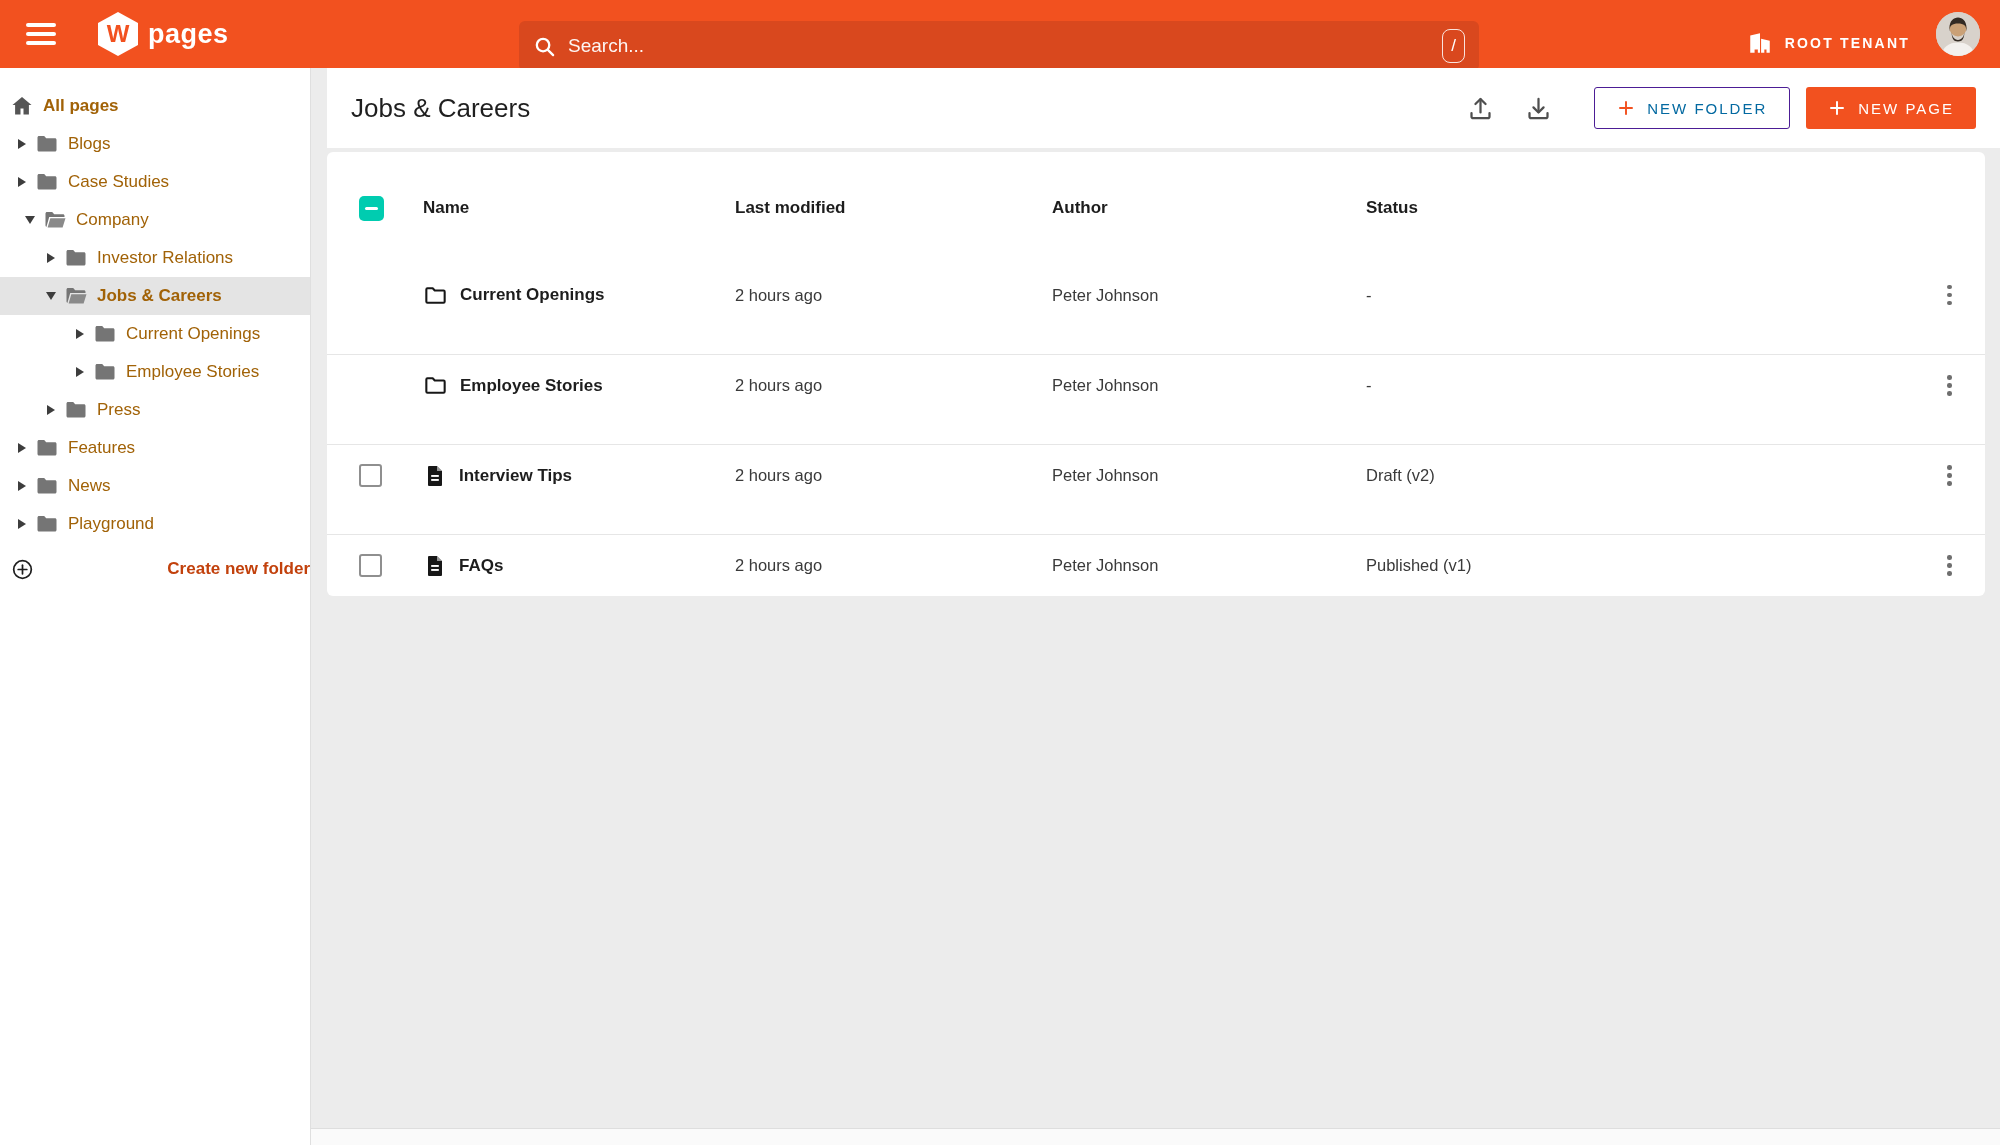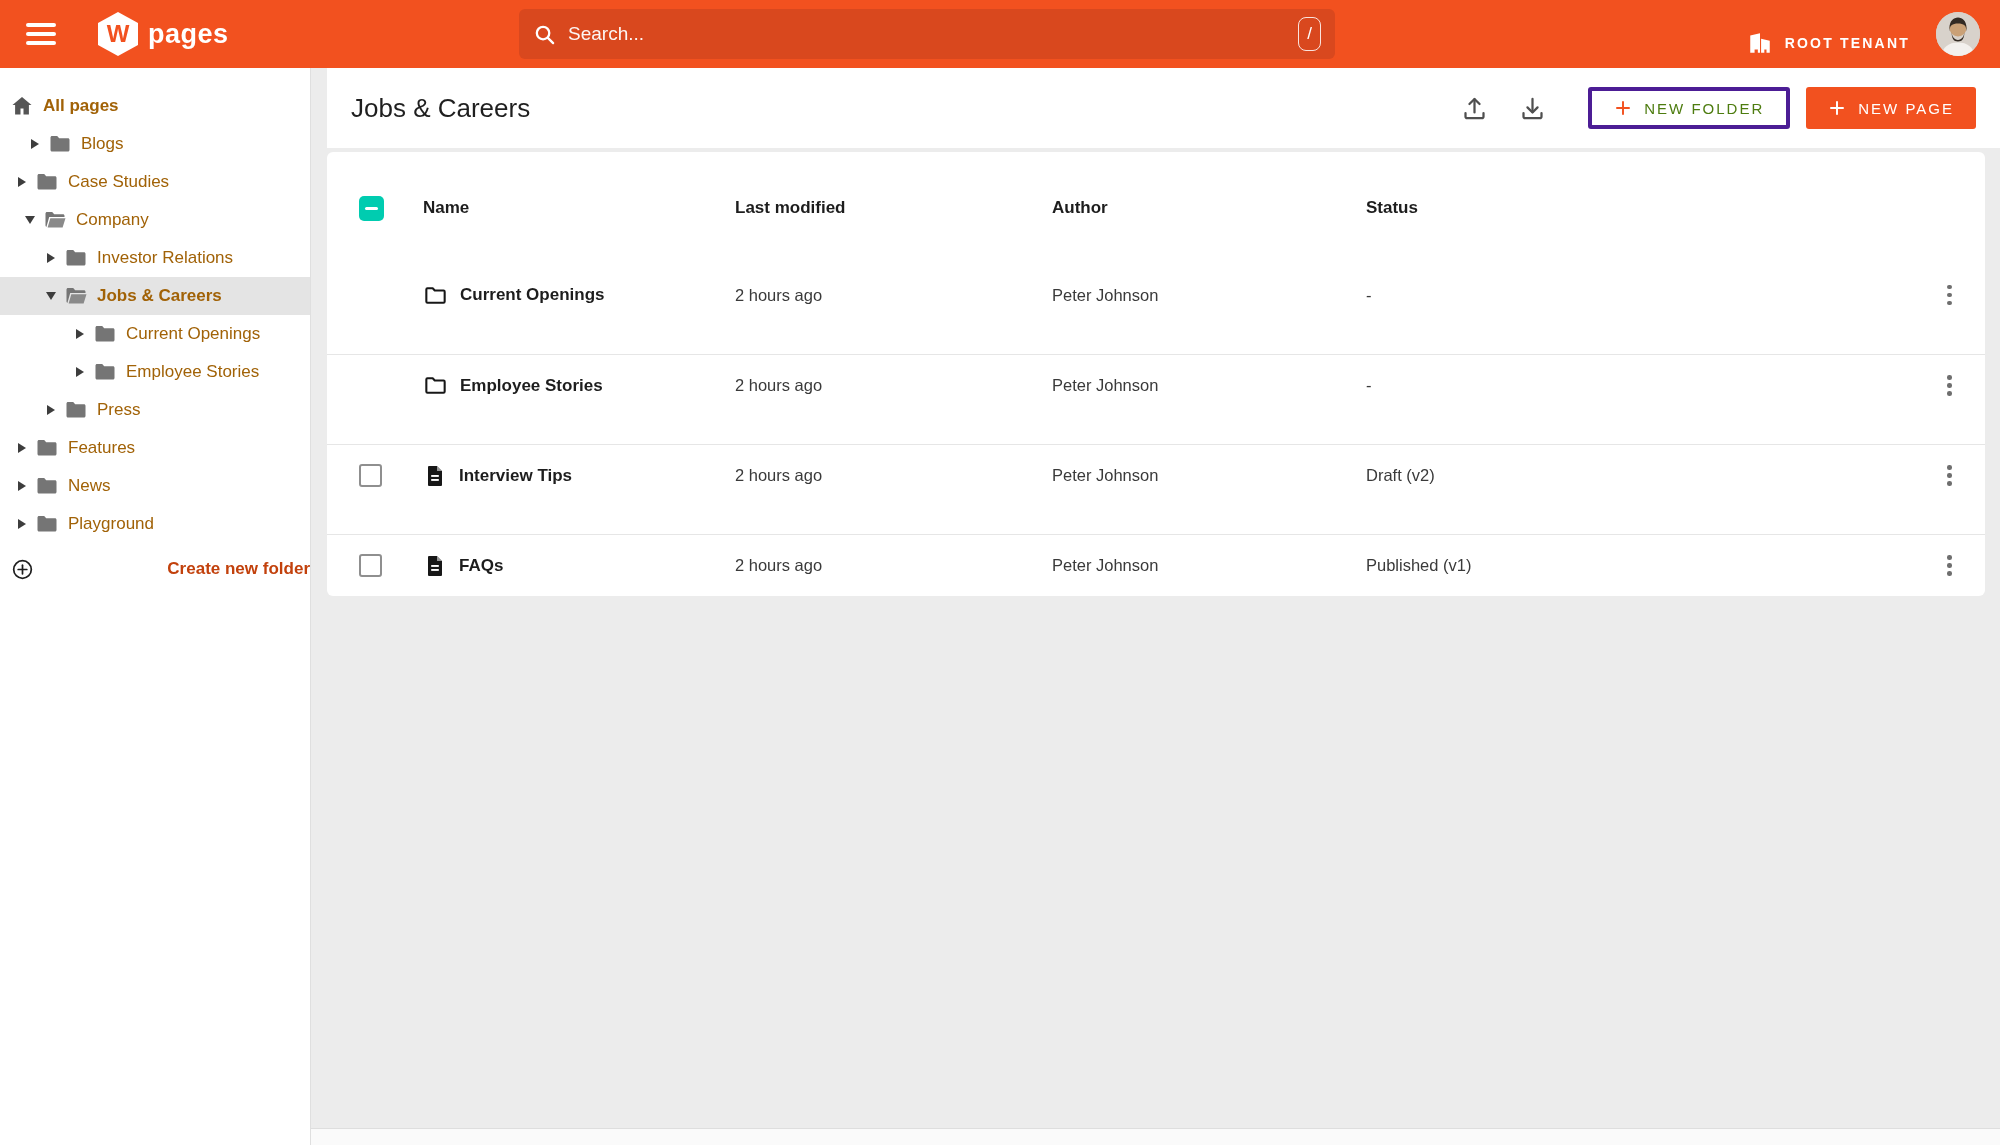--- a/index.html
+++ b/index.html
@@ -10,21 +10,21 @@
   .topbar { position:relative; height:68px; background:#f2511f; display:flex;
     align-items:center; padding:0 20px; color:#fff; }
   .hamburger { width:30px; height:22px; display:flex; flex-direction:column;
     justify-content:space-between; cursor:pointer; margin:0 14px 0 6px; }
   .hamburger span { display:block; height:3.6px; background:#fff; border-radius:2px; }
   .logo { display:flex; align-items:center; gap:10px; margin-left:28px; cursor:pointer; }
   .hex { width:40px; height:44px; background:#fff; display:flex; align-items:center;
     justify-content:center; clip-path:polygon(50% 0,100% 25%,100% 75%,50% 100%,0 75%,0 25%); }
   .hex b { color:#f2511f; font-size:24px; font-weight:700; }
   .wordmark { font-size:27px; font-weight:600; letter-spacing:.5px; }
-  .search { position:absolute; left:519px; top:9px; width:816px; height:50px;
+  .search { position:absolute; left:519px; top:21px; width:960px; height:50px;
     background:#d9481e; border-radius:6px; display:flex; align-items:center; padding:0 14px; }
   .search svg { flex:0 0 auto; }
   .search input { flex:1; background:transparent; border:none; outline:none; color:#fff;
     font-size:19px; margin-left:12px; font-family:"Liberation Sans", sans-serif; }
   .search input::placeholder { color:rgba(255,255,255,.95); }
   .slash-badge { width:23px; height:34px; border:1.5px solid rgba(255,255,255,.85);
     border-radius:8px; display:flex; align-items:center; justify-content:center;
     font-size:17px; color:#fff; }
   .topbar-right { margin-left:auto; display:flex; align-items:flex-end; gap:26px; }
   .tenant { display:flex; align-items:center; gap:12px; cursor:pointer; }
@@ -59,21 +59,21 @@
   .page-header { margin-left:16px; height:80px; background:#fff; display:flex;
     align-items:center; padding:0 24px; }
   .page-title { font-size:26px; color:#1f1f1f; font-weight:400; }
   .header-actions { margin-left:auto; display:flex; align-items:center; }
   .icon-btn { width:40px; height:40px; display:flex; align-items:center; justify-content:center;
     cursor:pointer; }
   .icon-btn + .icon-btn { margin-left:18px; }
   .btn { height:42px; display:flex; align-items:center; gap:12px; border-radius:3px;
     font-size:15px; letter-spacing:2px; font-weight:500; padding:0 22px; cursor:pointer;
     font-family:"Liberation Sans", sans-serif; }
-  .btn-outline { margin-left:36px; border:4px solid #4c1d95; color:#4d7c0f; background:#fff; }
+  .btn-outline { margin-left:36px; border:1px solid #4c1d95; color:#0369a1; background:#fff; }
   .btn-fill { margin-left:16px; border:none; background:#f2511f; color:#fff; }
 
   
   .card { margin:4px 15px 0 16px; background:#fff; border-radius:6px; overflow:hidden; }
   .t-row { display:grid; grid-template-columns:64px 312px 317px 314px 548px 1fr;
     align-items:center; padding-left:32px; height:62px;margin-top:28px; }
   .t-row.head { height:56px; }
   .t-row + .t-row { border-top:1px solid #e6e6e6; }
   .th { font-size:17px; font-weight:700; color:#1d1d1d; }
   .cell { font-size:16.5px; color:#3a3a3a; }
@@ -140,21 +140,21 @@
   <div class="sidebar">
     <div id="tree">
         <div class="side-row bold" style="padding-left: 10px;">
           <span class="side-ico">
             <svg width="24" height="24" viewBox="0 0 24 24" fill="#555">
               <path d="M12 3 2.5 11h2.6v9.5h5.4v-6h3v6h5.4V11h2.6z"></path>
             </svg>
           </span>
           <span>All pages</span>
         </div>
-        <div class="side-row" style="padding-left: 28px;">
+        <div class="side-row" style="padding-left: 15px;">
           <span class="caret right"></span>
           <span class="side-ico">
             <svg width="24" height="24" viewBox="0 0 24 24" fill="#757575">
               <path d="M2.5 5.5c0-.8.7-1.5 1.5-1.5h5.2l2 2.2H20c.8 0 1.5.7 1.5 1.5v10.3c0 .8-.7 1.5-1.5 1.5H4c-.8 0-1.5-.7-1.5-1.5V5.5z"></path>
             </svg>
           </span>
           <span>Blogs</span>
         </div>
         <div class="side-row" style="padding-left: 15px;">
           <span class="caret right"></span>

